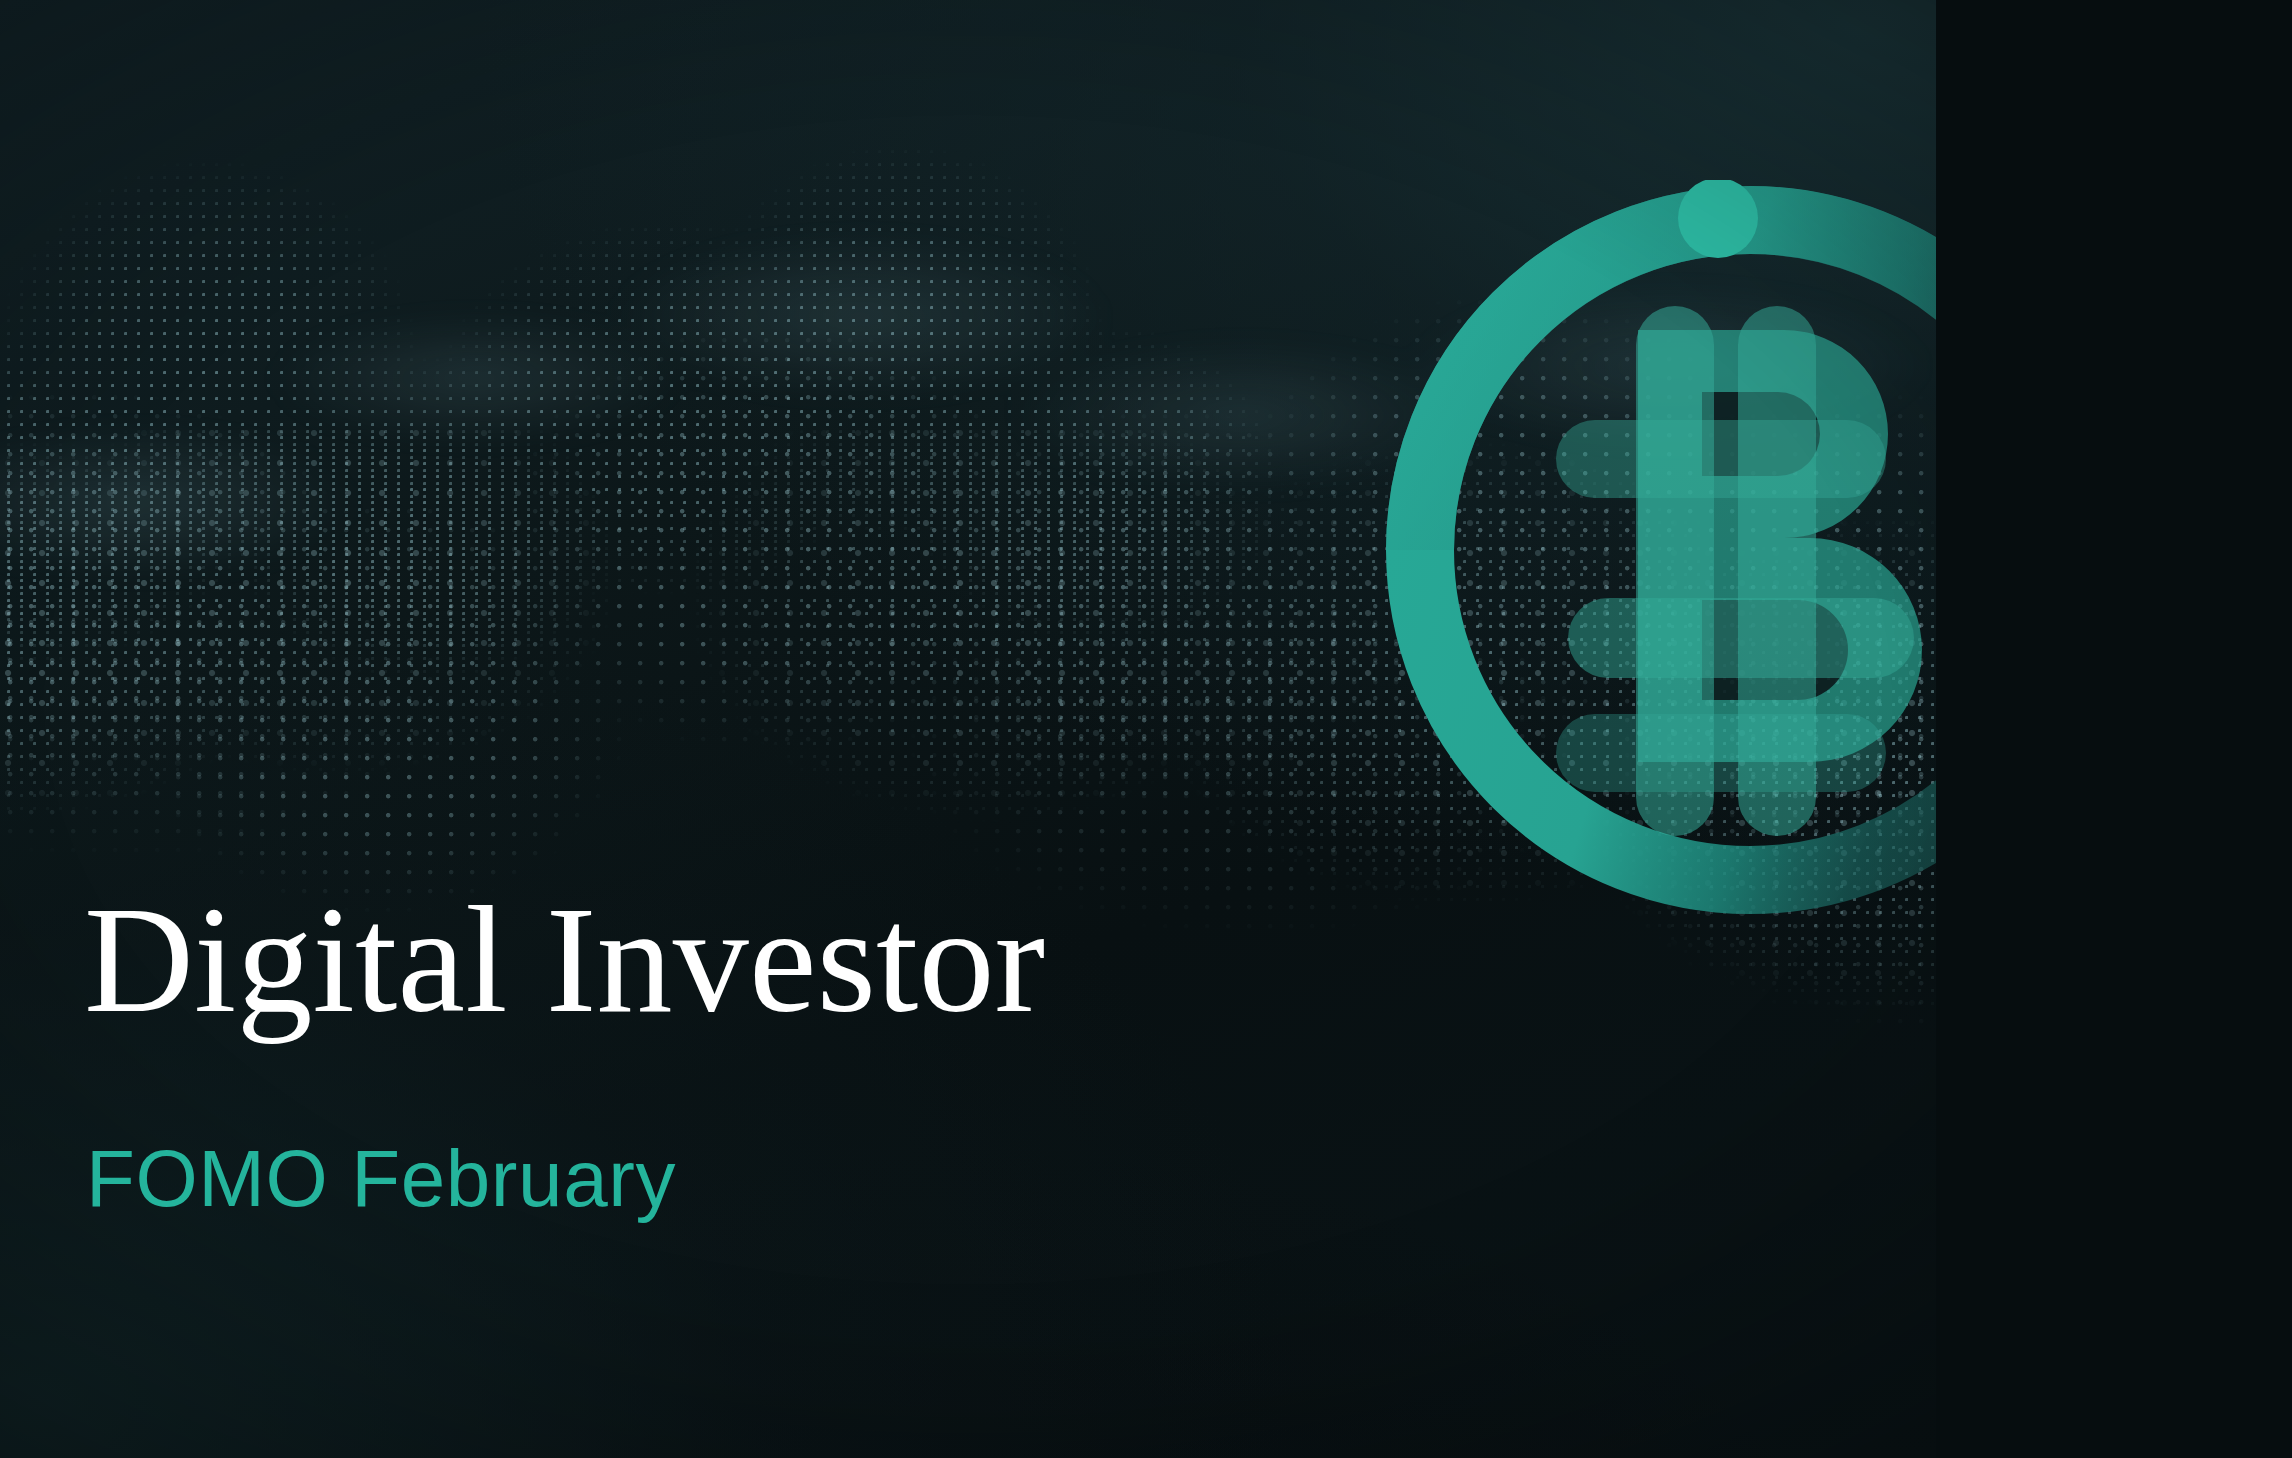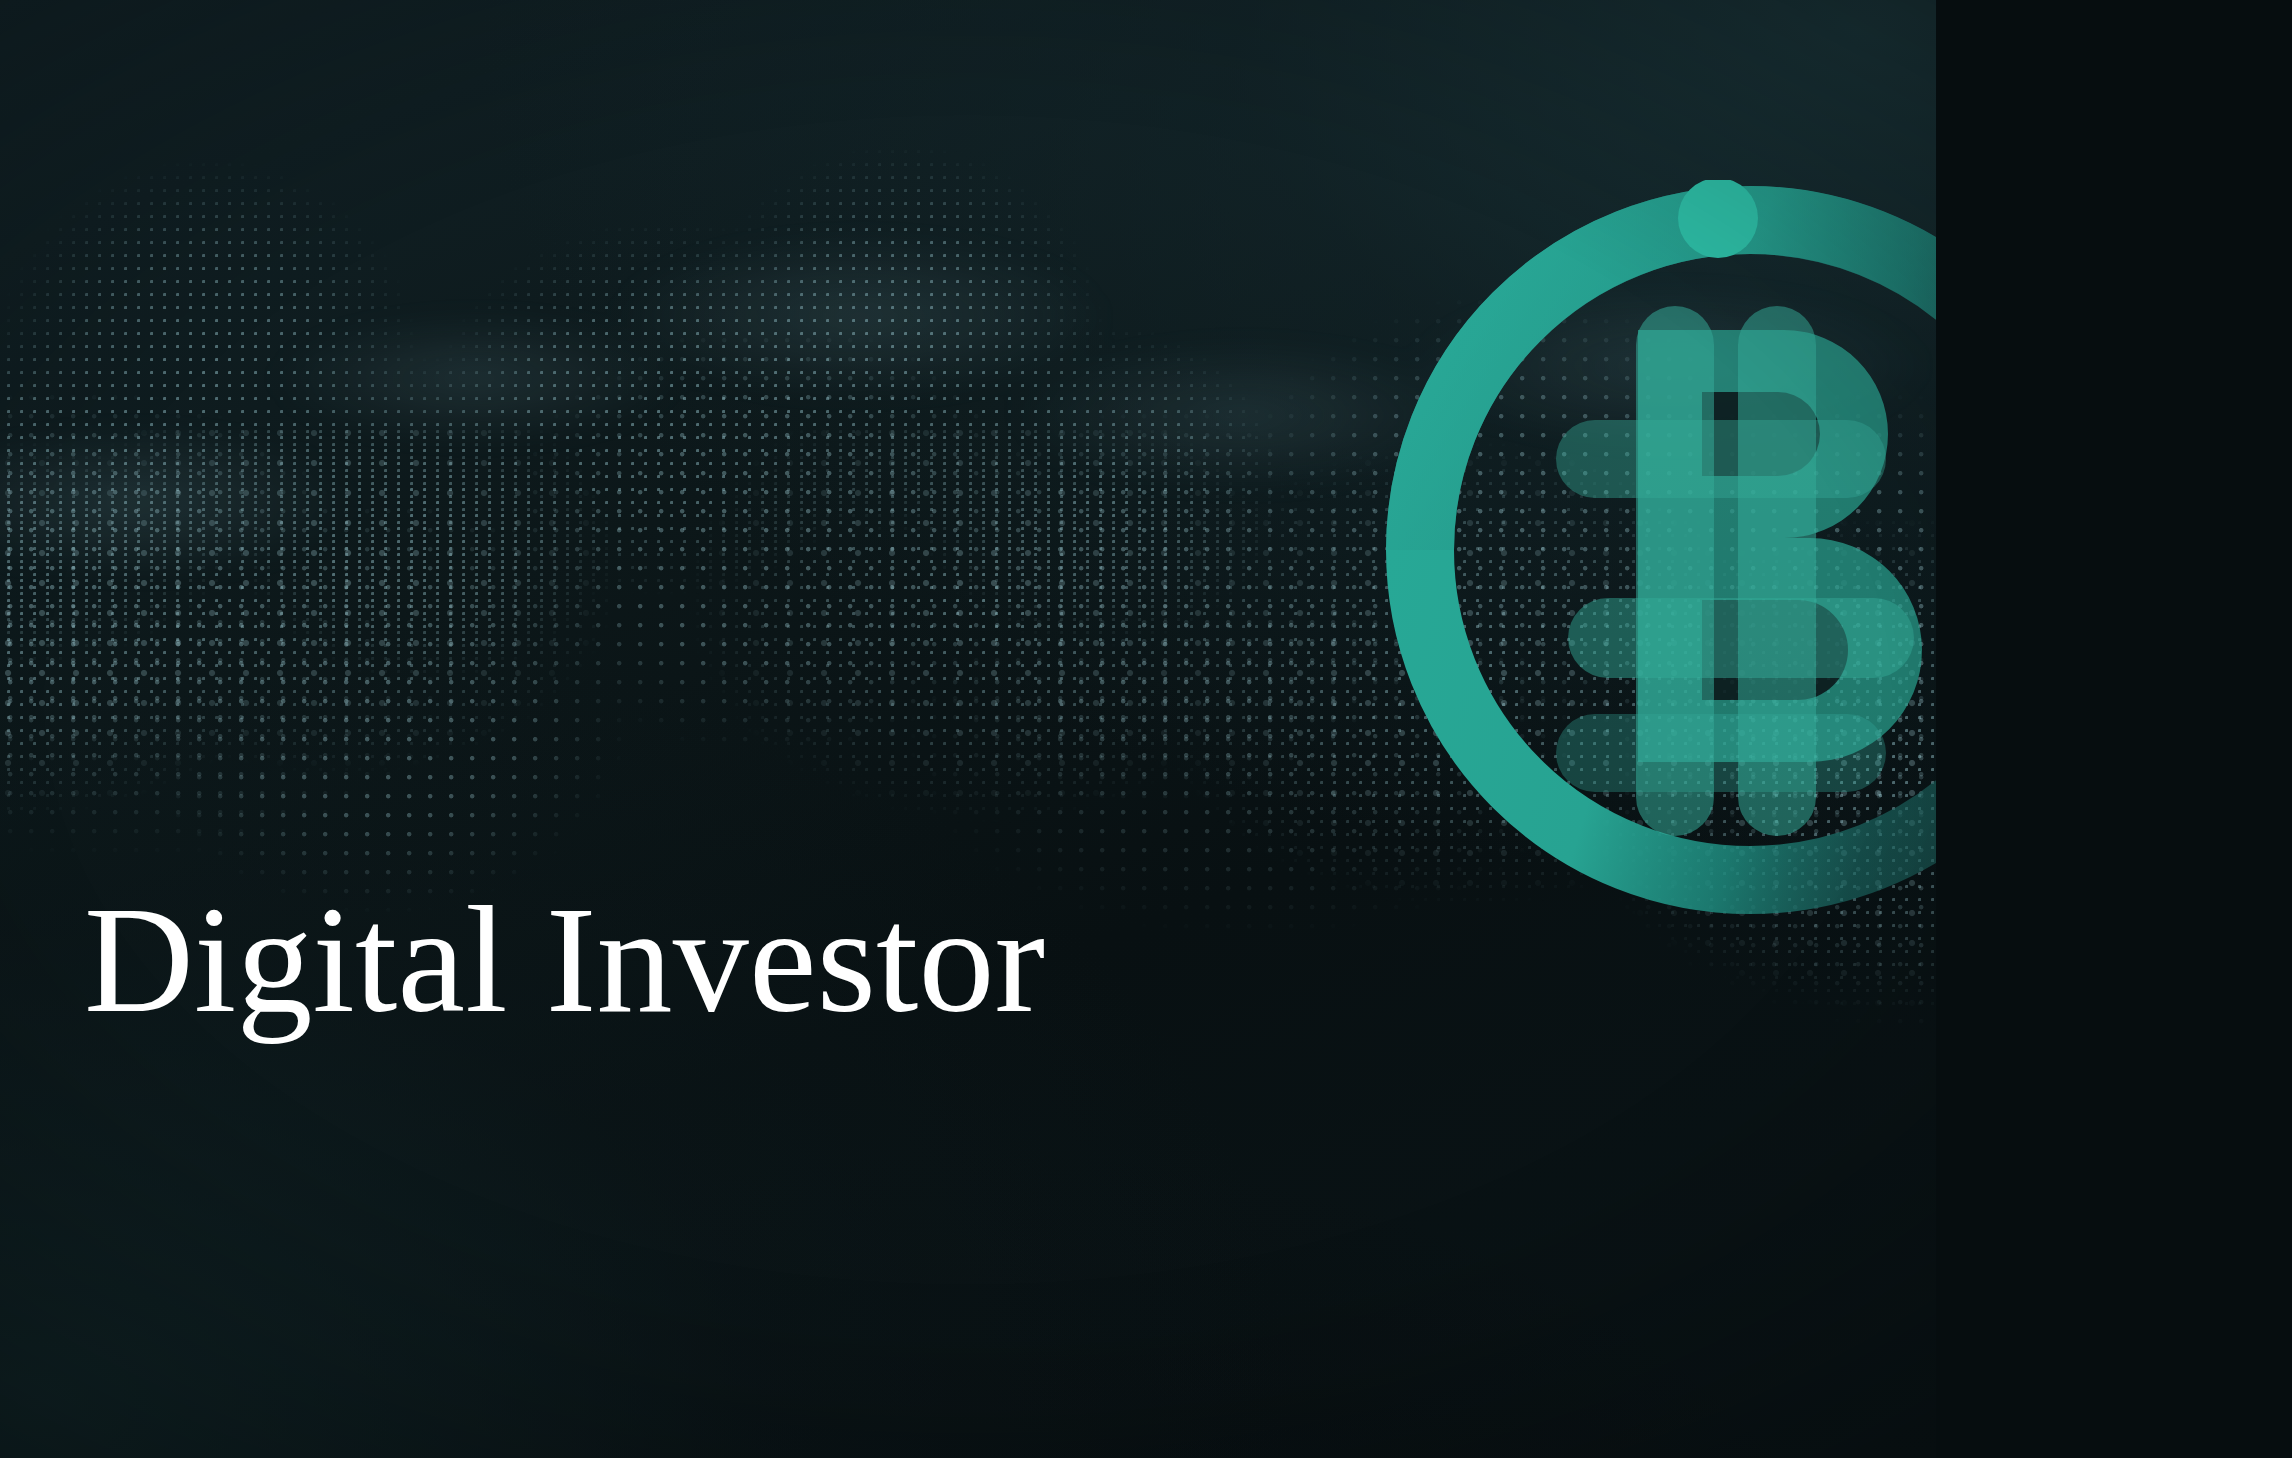--- a/index.html
+++ b/index.html
@@ -234,14 +234,15 @@
       </g>
 
       <circle cx="338" cy="38" r="40" fill="#2dbba4"></circle>
     </svg>
   </div>
 
   <div class="bg-vignette"></div>
 
   <h1 class="title">Digital Investor</h1>
 
+  <h2 class="subtitle">FOMO February</h2>
 
 </div>
 
 </body></html>

